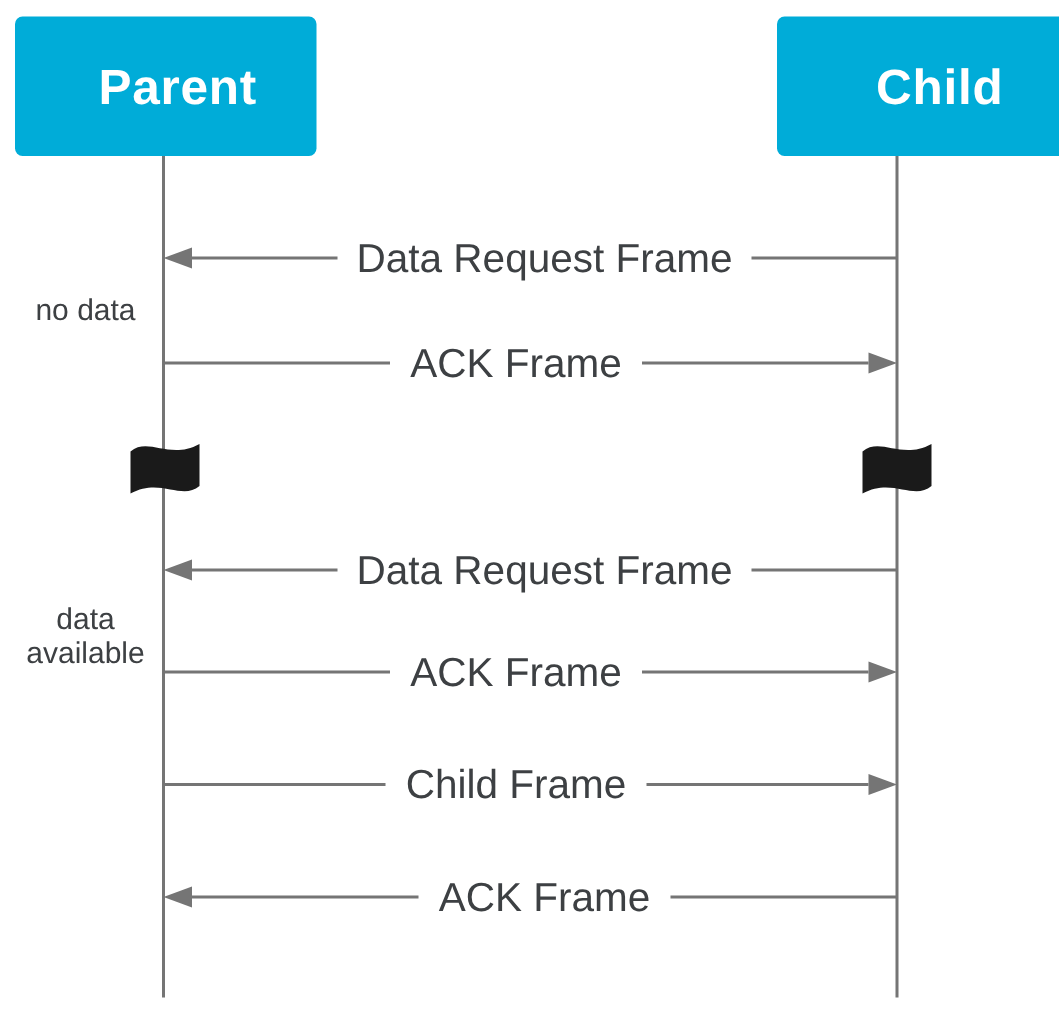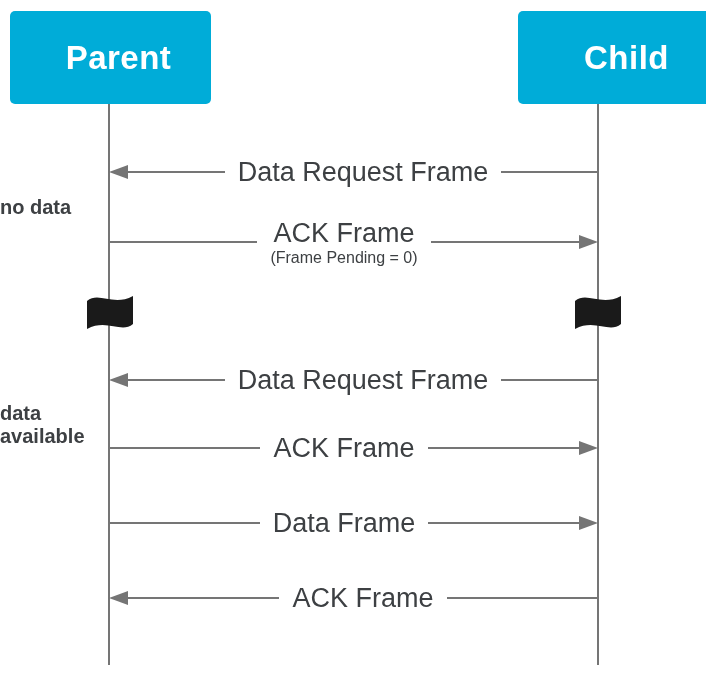--- a/index.html
+++ b/index.html
@@ -91,25 +91,24 @@
     font-size: 16px;
     line-height: 18px;
     color: var(--text);
     white-space: nowrap;
   }
 
   .side-label {
     position: absolute;
     left: 0;
     width: 114px;
-    text-align: left;
+    text-align: center;
     font-size: 20px;
     line-height: 23px;
     color: var(--text);
-    font-weight: bold;
   }
   .side-label-1 { top: 196px; }
   .side-label-2 { top: 402px; }
 
   .flag {
     position: absolute;
     top: 291px;
     overflow: visible;
   }
   .flag path { fill: var(--flag); }
@@ -140,21 +139,20 @@
     <span class="label-wrap">
       <span class="msg-label">Data Request Frame</span>
     </span>
     <span class="mline"></span>
   </div>
 
   <div class="message" style="top:242px">
     <span class="mline"></span>
     <span class="label-wrap">
       <span class="msg-label">ACK Frame</span>
-      <span class="msg-sub">(Frame Pending = 0)</span>
     </span>
     <span class="mline"></span>
     <span class="ah ah-right"></span>
   </div>
 
   <svg class="flag flag-parent" width="52" height="42" viewBox="0 0 52 42">
     <path d="M3,10 C15,0 29,16 49,5 L49,33 C37,43 23,27 3,38 Z"></path>
   </svg>
   <svg class="flag flag-child" width="52" height="42" viewBox="0 0 52 42">
     <path d="M3,10 C15,0 29,16 49,5 L49,33 C37,43 23,27 3,38 Z"></path>
@@ -174,21 +172,21 @@
     <span class="label-wrap">
       <span class="msg-label">ACK Frame</span>
     </span>
     <span class="mline"></span>
     <span class="ah ah-right"></span>
   </div>
 
   <div class="message" style="top:523px">
     <span class="mline"></span>
     <span class="label-wrap">
-      <span class="msg-label">Data Frame</span>
+      <span class="msg-label">Child Frame</span>
     </span>
     <span class="mline"></span>
     <span class="ah ah-right"></span>
   </div>
 
   <div class="message" style="top:598px">
     <span class="ah ah-left"></span>
     <span class="mline"></span>
     <span class="label-wrap">
       <span class="msg-label">ACK Frame</span>

